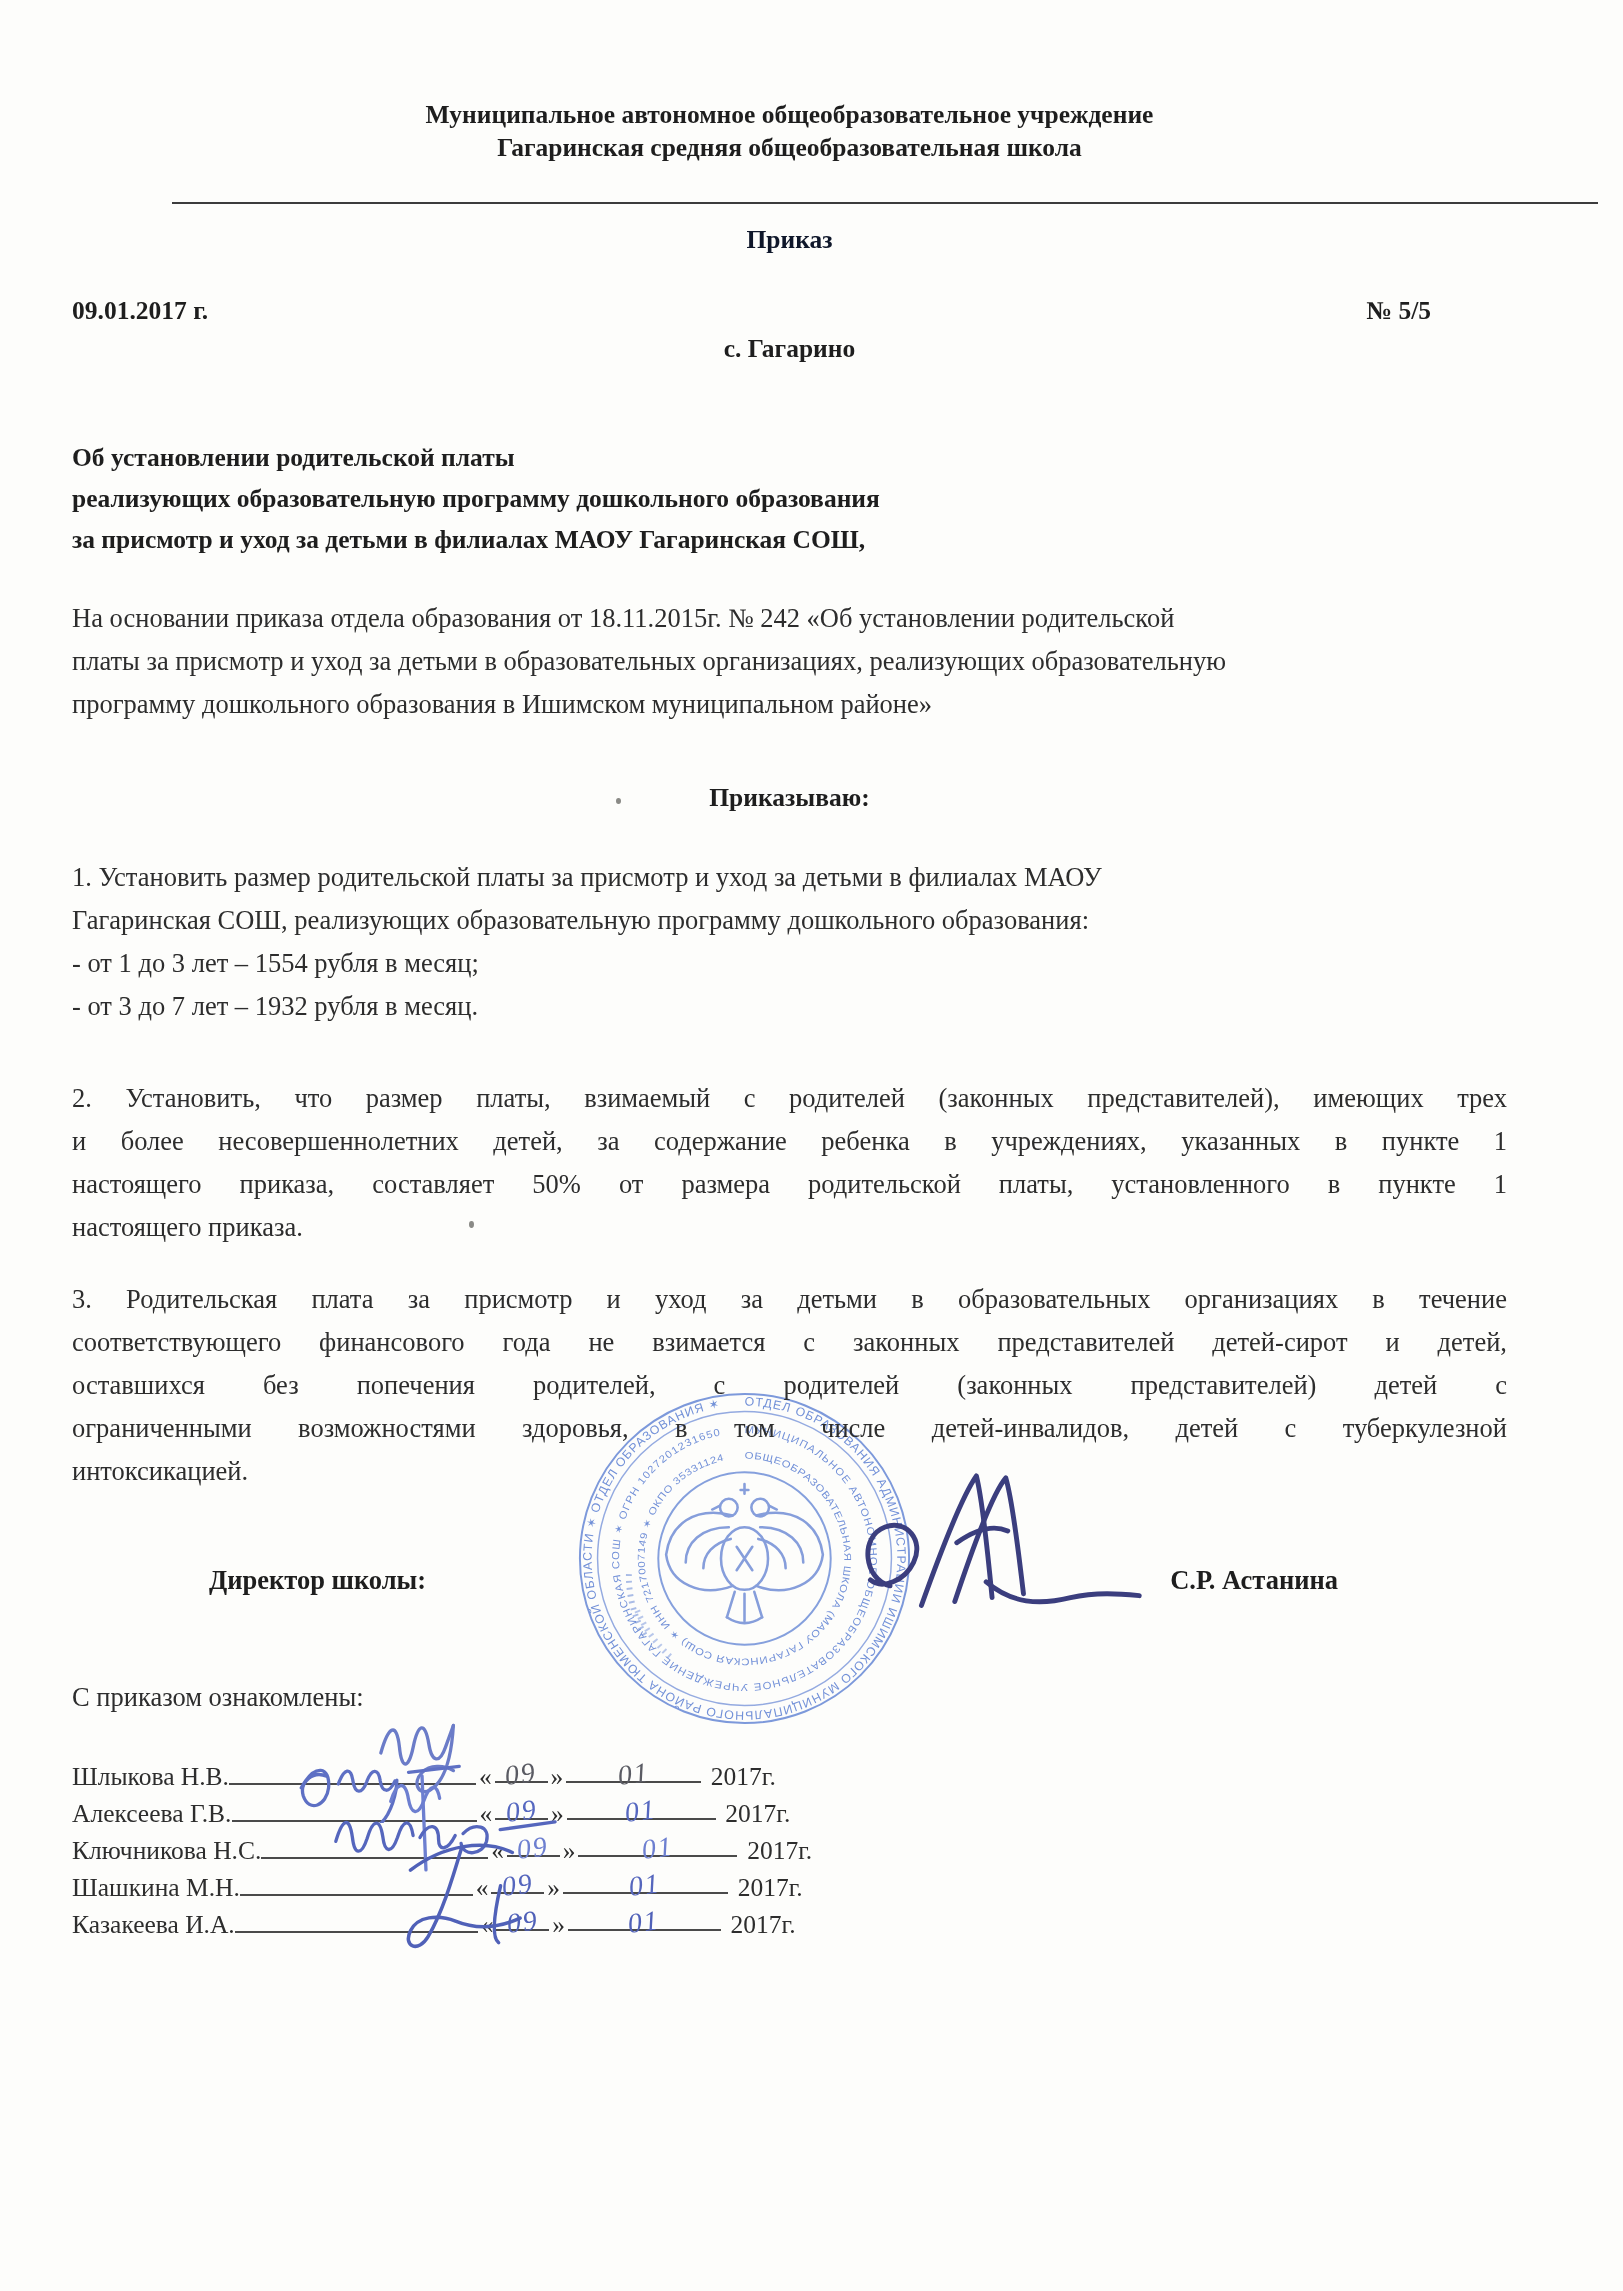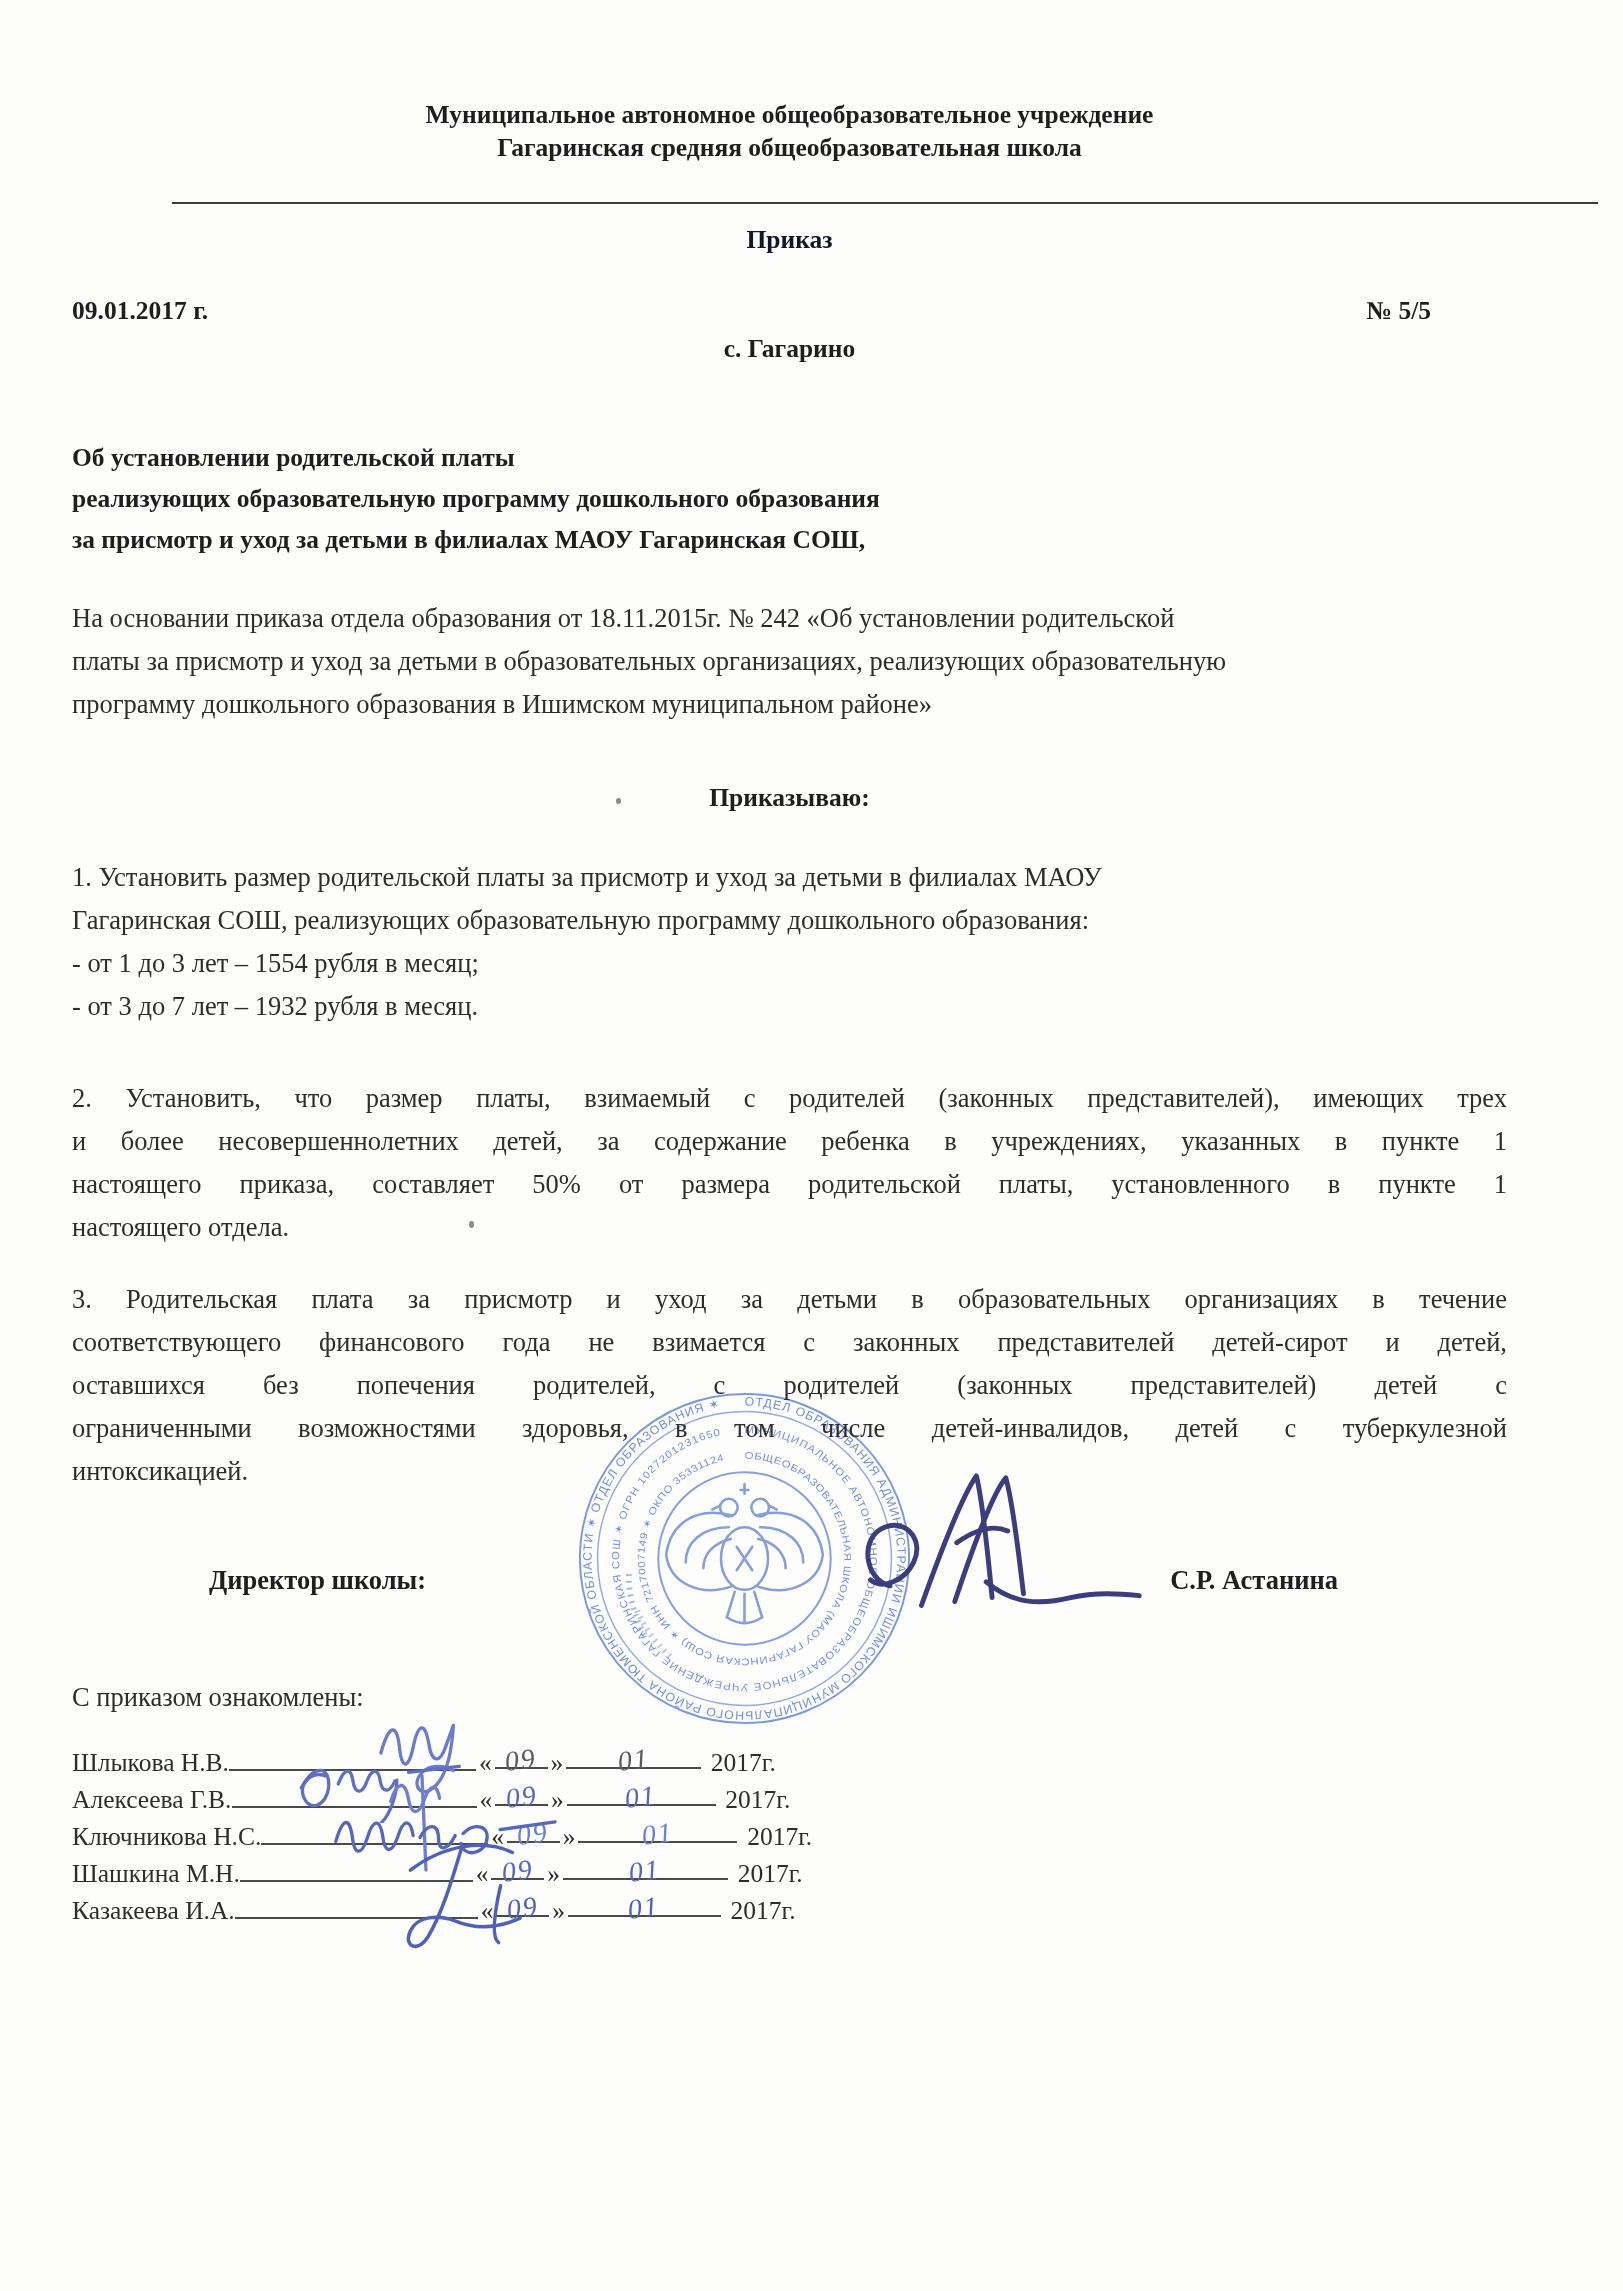--- a/index.html
+++ b/index.html
@@ -31,21 +31,21 @@
   .item2{margin-top:49px;}
   .item3{margin-top:29px;}
   .jline{text-align:justify;text-align-last:justify;}
   .lline{text-align:left;}
 
   .director-row{margin-top:72px;display:flex;align-items:center;font-weight:bold;font-size:26.5px;color:#1e1e1e;}
   .director-row .lbl{margin-left:137px;}
   .director-row .nm{margin-left:auto;margin-right:169px;}
 
   .ack-label{margin-top:86px;font-size:26.5px;}
-  .ack-rows{margin-top:31px;}
+  .ack-rows{margin-top:45px;}
   .ack-row{display:flex;align-items:baseline;font-size:25.5px;line-height:36px;white-space:nowrap;}
   .ack-row .name{flex:0 0 auto;}
   .ack-row .ul{display:inline-block;border-bottom:2px solid #4a4a4a;height:23.5px;}
   .ack-row .la{width:255px;}
   .ack-row .dd{display:inline-block;border-bottom:2px solid #4a4a4a;min-width:53px;text-align:center;height:23.5px;}
   .ack-row .lb{display:inline-block;border-bottom:2px solid #4a4a4a;width:147px;text-align:center;height:23.5px;}
   .ack-row .q{padding:0 2.9px;}
   .ack-row .yr{padding-left:9.8px;}
   
   .ack-row:nth-child(1) .la{width:247px;} .ack-row:nth-child(1) .lb{width:135px;}
@@ -201,21 +201,21 @@
       <div>1. Установить размер родительской платы за присмотр и уход за детьми в филиалах МАОУ</div>
       <div>Гагаринская СОШ,  реализующих образовательную программу дошкольного образования:</div>
       <div>- от 1 до 3 лет – 1554 рубля в месяц;</div>
       <div>- от 3 до 7 лет – 1932 рубля в месяц.</div>
     </div>
 
     <div class="item item2">
       <div class="jline">2. Установить, что размер платы, взимаемый с родителей (законных представителей), имеющих трех</div>
       <div class="jline">и более несовершеннолетних детей, за содержание ребенка в учреждениях, указанных в пункте 1</div>
       <div class="jline">настоящего приказа, составляет 50% от размера родительской платы, установленного в пункте 1</div>
-      <div class="lline">настоящего отдела.</div>
+      <div class="lline">настоящего приказа.</div>
     </div>
 
     <div class="item item3">
       <div class="jline">3. Родительская плата за присмотр и уход за детьми в образовательных организациях в течение</div>
       <div class="jline">соответствующего финансового года не взимается с законных представителей детей-сирот и детей,</div>
       <div class="jline">оставшихся без попечения родителей, с родителей (законных представителей) детей с</div>
       <div class="jline">ограниченными возможностями здоровья,  в том числе детей-инвалидов, детей с туберкулезной</div>
       <div class="lline">интоксикацией.</div>
     </div>
 

